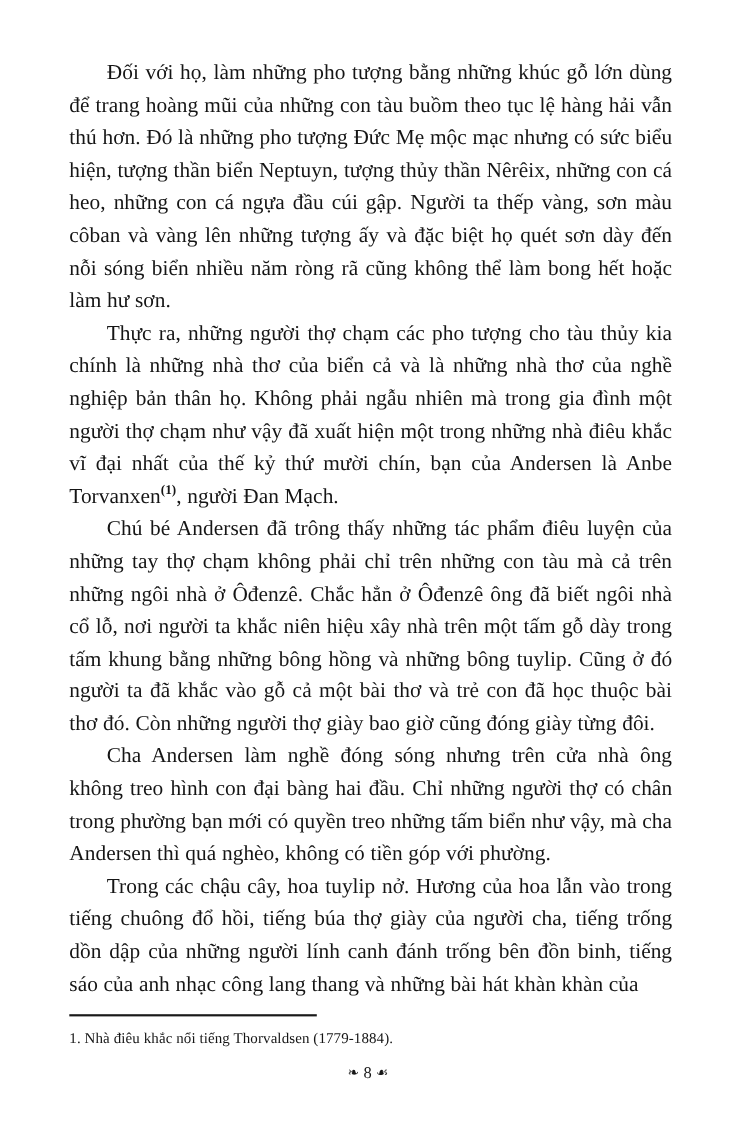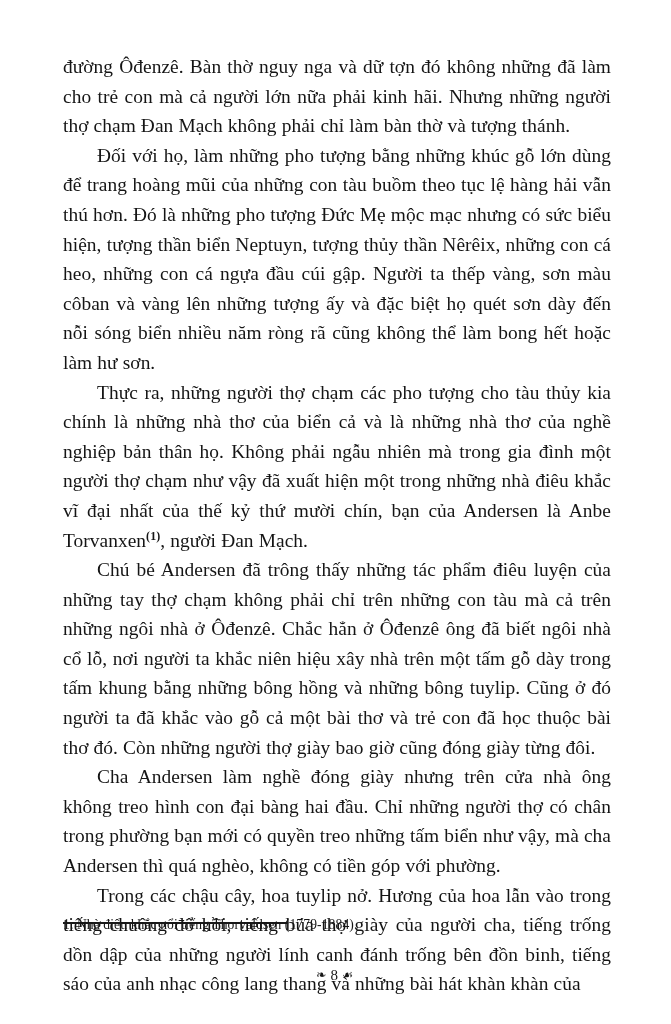--- a/index.html
+++ b/index.html
@@ -58,21 +58,21 @@
     left: 63px;
     top: 922px;
     width: 225px;
     height: 0;
     border-top: 2px solid #1a1a1a;
   }
 
   .footnote {
     position: absolute;
     left: 63px;
-    top: 915px;
+    top: 934px;
     width: 548px;
     margin: 0;
     font-size: 13.6px;
     line-height: 19px;
     text-align: left;
     letter-spacing: 0.1px;
   }
 
   
   .folio {
@@ -97,29 +97,28 @@
     padding: 0 2px;
   }
 </style>
 </head>
 <body>
 
 <div class="page">
 
   <div class="textblock">
 
-    <p class="para continuation">đường Ôđenzê. Bàn thờ nguy nga và dữ tợn đó không những đã làm cho trẻ con mà cả người lớn nữa phải kinh hãi. Nhưng những người thợ chạm Đan Mạch không phải chỉ làm bàn thờ và tượng thánh.</p>
 
     <p class="para">Đối với họ, làm những pho tượng bằng những khúc gỗ lớn dùng để trang hoàng mũi của những con tàu buồm theo tục lệ hàng hải vẫn thú hơn. Đó là những pho tượng Đức Mẹ mộc mạc nhưng có sức biểu hiện, tượng thần biển Neptuyn, tượng thủy thần Nêrêix, những con cá heo, những con cá ngựa đầu cúi gập. Người ta thếp vàng, sơn màu côban và vàng lên những tượng ấy và đặc biệt họ quét sơn dày đến nỗi sóng biển nhiều năm ròng rã cũng không thể làm bong hết hoặc làm hư sơn.</p>
 
     <p class="para"><span>Thực ra, những người thợ chạm các pho tượng cho tàu thủy kia chính là những nhà thơ của biển cả và là những nhà thơ của nghề nghiệp bản thân họ. Không phải ngẫu nhiên mà trong gia đình một người thợ chạm như vậy đã xuất hiện một trong những nhà điêu khắc vĩ đại nhất của thế kỷ thứ mười chín, bạn của Andersen là Anbe Torvanxen</span><sup class="fnref">(1)</sup><span>, người Đan Mạch.</span></p>
 
     <p class="para">Chú bé Andersen đã trông thấy những tác phẩm điêu luyện của những tay thợ chạm không phải chỉ trên những con tàu mà cả trên những ngôi nhà ở Ôđenzê. Chắc hẳn ở Ôđenzê ông đã biết ngôi nhà cổ lỗ, nơi người ta khắc niên hiệu xây nhà trên một tấm gỗ dày trong tấm khung bằng những bông hồng và những bông tuylip. Cũng ở đó người ta đã khắc vào gỗ cả một bài thơ và trẻ con đã học thuộc bài thơ đó. Còn những người thợ giày bao giờ cũng đóng giày từng đôi.</p>
 
-    <p class="para">Cha Andersen làm nghề đóng giày nhưng trên cửa nhà ông không treo hình con đại bàng hai đầu. Chỉ những người thợ có chân trong phường bạn mới có quyền treo những tấm biển như vậy, mà cha Andersen thì quá nghèo, không có tiền góp với phường.</p>
+    <p class="para">Cha Andersen làm nghề đóng sóng nhưng trên cửa nhà ông không treo hình con đại bàng hai đầu. Chỉ những người thợ có chân trong phường bạn mới có quyền treo những tấm biển như vậy, mà cha Andersen thì quá nghèo, không có tiền góp với phường.</p>
 
 
     <p class="para">Trong các chậu cây, hoa tuylip nở. Hương của hoa lẫn vào trong tiếng chuông đổ hồi, tiếng búa thợ giày của người cha, tiếng trống dồn dập của những người lính canh đánh trống bên đồn binh, tiếng sáo của anh nhạc công lang thang và những bài hát khàn khàn của</p>
 
   </div>
 
   <div class="footnote-rule"></div>
 
   <p class="footnote">1. Nhà điêu khắc nổi tiếng Thorvaldsen (1779-1884).</p>
 

